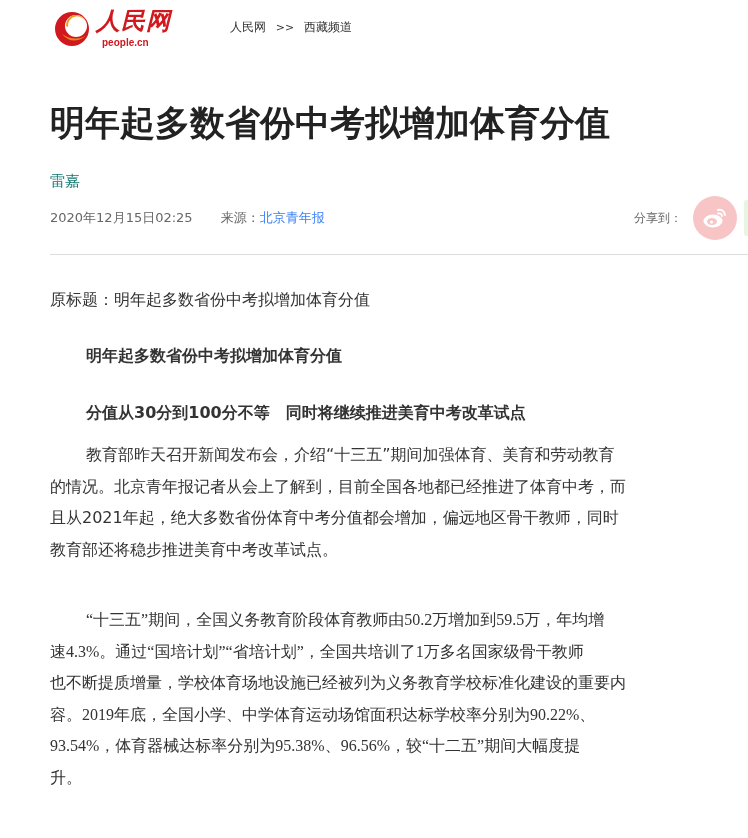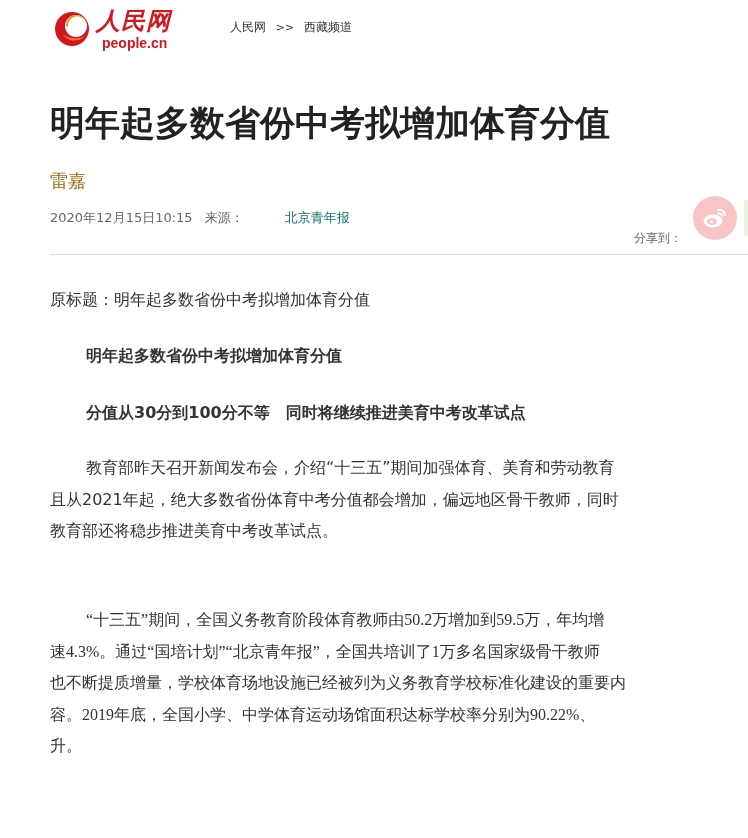--- a/index.html
+++ b/index.html
@@ -2,41 +2,41 @@
 <html><head>
   <meta charset="utf-8">
   <style>
     * { margin: 0; padding: 0; box-sizing: border-box; }
     html, body { width: 748px; height: 838px; overflow: hidden; background: #fff; }
     body { font-family: "DejaVu Sans", "Liberation Sans", sans-serif; color: #333; position: relative; }
     .header { position: absolute; left: 0; top: 0; width: 648px; height: 60px; }
     .logo { position: absolute; left: 52px; top: 6px; width: 120px; height: 46px; display: block; }
     .logo-mark { position: absolute; left: 0; top: 2px; width: 40px; height: 40px; }
     .logo-cn { position: absolute; left: 44px; top: 0px; font-family: "DejaVu Serif", serif; font-size: 24px; color: #d0181e; font-style: italic; font-weight: bold; letter-spacing: 1px; line-height: 30px; }
-    .logo-en { position: absolute; left: 50px; top: 29px; font-size: 14px; color: #d0181e; font-weight: bold; line-height: 16px; font-family: "Liberation Sans", sans-serif; }
+    .logo-en { position: absolute; left: 50px; top: 29px; font-size: 10px; color: #d0181e; font-weight: bold; line-height: 16px; font-family: "Liberation Sans", sans-serif; }
     .breadcrumb { position: absolute; left: 230px; top: 18px; font-size: 12px; color: #333; line-height: 18px; }
     .breadcrumb a { color: #333; text-decoration: none; }
     .breadcrumb .sep { margin: 0 6px; color: #333; font-size: 11px; }
     .title { position: absolute; left: 50px; top: 98px; font-size: 35px; font-weight: bold; color: #222; line-height: 50px; letter-spacing: 0px; font-family: "DejaVu Sans", sans-serif; white-space: nowrap; }
-    .author { position: absolute; left: 50px; top: 171px; font-size: 18px; color: #a16207; line-height: 20px; }
+    .author { position: absolute; left: 50px; top: 171px; font-size: 15px; color: #0f766e; line-height: 20px; }
     .meta { position: absolute; left: 50px; top: 208px; font-size: 13px; color: #666; line-height: 20px; }
-    .meta .source-label { margin-left: 8px; font-family: Liberation Serif, serif; }
-    .meta a { color: #0f766e; text-decoration: none; margin-left: 41px; }
-    .share { position: absolute; left: 634px; top: 208px; font-size: 12px; color: #666; line-height: 20px; margin-top: 20px; }
+    .meta .source-label { margin-left: 24px; font-family: Liberation Serif, serif; }
+    .meta a { color: #3b82f6; text-decoration: none; }
+    .share { position: absolute; left: 634px; top: 208px; font-size: 12px; color: #666; line-height: 20px; }
     .weibo { position: absolute; left: 693px; top: 196px; width: 44px; height: 44px; border-radius: 50%; background: #f8c5c6; display: flex; align-items: center; justify-content: center; cursor: pointer; }
     .weibo-next { position: absolute; left: 744px; top: 200px; width: 4px; height: 36px; background: #e8f5e0; border-radius: 2px 0 0 2px; }
     .divider { position: absolute; left: 50px; top: 254px; width: 698px; height: 1px; background: #ddd; }
     .orig { position: absolute; left: 50px; top: 290px; font-size: 16px; color: #333; line-height: 20px; }
     .subhead { position: absolute; left: 86px; font-size: 16px; font-weight: bold; color: #333; line-height: 24px; white-space: nowrap; }
     .sh1 { top: 344px; }
     .sh2 { top: 401px; }
     .para { position: absolute; left: 50px; width: 660px; font-size: 16px; color: #333; line-height: 31.5px; text-align: justify; }
     .para .line { display: block; white-space: nowrap; }
     .para .indent { padding-left: 36px; }
-    .p1 { top: 452px; }
+    .p1 { top: 439px; }
     .p2 { top: 604px; font-family: Liberation Serif, serif; }
   </style>
 </head>
 <body>
 
 <div class="header">
   <a class="logo">
     <svg class="logo-mark" viewBox="0 0 40 40">
       <circle cx="20" cy="21" r="17" fill="#d0181e"></circle>
       <circle cx="24" cy="18" r="11" fill="#fff"></circle>
@@ -52,21 +52,21 @@
     <span class="sep">&gt;&gt;</span>
     <a>西藏频道</a>
   </div>
 </div>
 
 <h1 class="title">明年起多数省份中考拟增加体育分值</h1>
 
 <div class="author">雷嘉</div>
 
 <div class="meta">
-  <span>2020年12月15日10:15</span>
+  <span>2020年12月15日02:25</span>
   <span class="source-label">来源：</span><a>北京青年报</a>
 </div>
 
 <div class="share">分享到：</div>
 <div class="weibo">
   <svg width="26" height="22" viewBox="0 0 26 22">
     <ellipse cx="11" cy="14" rx="9.5" ry="6.5" fill="#fff"></ellipse>
     <ellipse cx="10" cy="14.5" rx="5" ry="3.5" fill="#f8c5c6"></ellipse>
     <circle cx="9.5" cy="15" r="1.6" fill="#fff"></circle>
     <path d="M16 3 Q22 2 23 8" stroke="#fff" stroke-width="2" fill="none" stroke-linecap="round"></path>
@@ -77,23 +77,25 @@
 
 <div class="divider"></div>
 
 <div class="orig">原标题：明年起多数省份中考拟增加体育分值</div>
 
 <div class="subhead sh1">明年起多数省份中考拟增加体育分值</div>
 <div class="subhead sh2">分值从30分到100分不等　同时将继续推进美育中考改革试点</div>
 
 <div class="para p1">
   <span class="line indent">教育部昨天召开新闻发布会，介绍“十三五”期间加强体育、美育和劳动教育</span>
+  <span class="line">的情况。北京青年报记者从会上了解到，目前全国各地都已经推进了体育中考，而</span>
   <span class="line">且从2021年起，绝大多数省份体育中考分值都会增加，偏远地区骨干教师，同时</span>
   <span class="line">教育部还将稳步推进美育中考改革试点。</span>
 </div>
 
 <div class="para p2">
   <span class="line indent">“十三五”期间，全国义务教育阶段体育教师由50.2万增加到59.5万，年均增</span>
-  <span class="line">速4.3%。通过“国培计划”“北京青年报”，全国共培训了1万多名国家级骨干教师</span>
+  <span class="line">速4.3%。通过“国培计划”“省培计划”，全国共培训了1万多名国家级骨干教师</span>
   <span class="line">也不断提质增量，学校体育场地设施已经被列为义务教育学校标准化建设的重要内</span>
   <span class="line">容。2019年底，全国小学、中学体育运动场馆面积达标学校率分别为90.22%、</span>
+  <span class="line">93.54%，体育器械达标率分别为95.38%、96.56%，较“十二五”期间大幅度提</span>
   <span class="line">升。</span>
 </div>
 
 </body></html>

